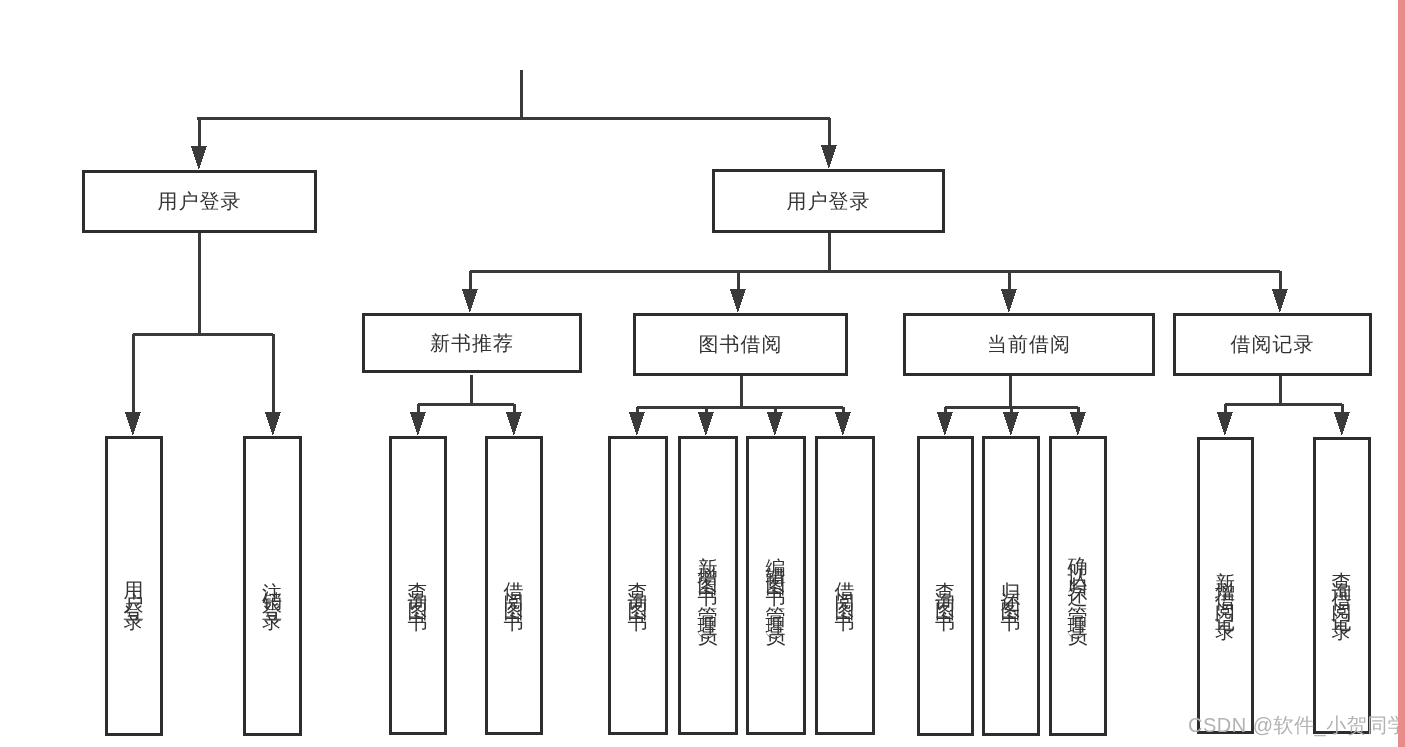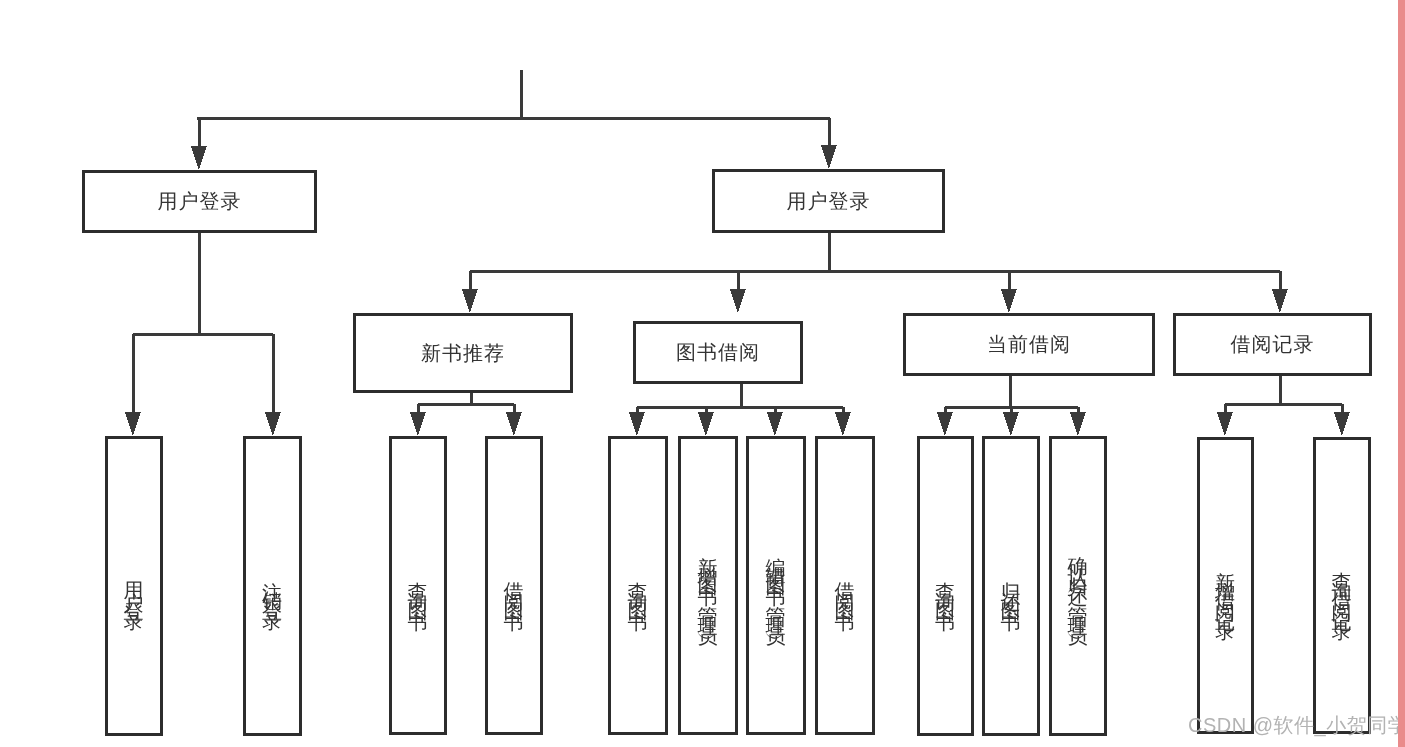--- a/index.html
+++ b/index.html
@@ -125,22 +125,22 @@
       <polygon points="1070,412 1086,412 1078,436"></polygon>
       <polygon points="1217,412 1233,412 1225,436"></polygon>
       <polygon points="1334,412 1350,412 1342,436"></polygon>
     </g>
   </svg>
 
 
   <div class="box" style="left:82px; top:170px; width:235px; height:63px;">用户登录</div>
   <div class="box" style="left:712px; top:169px; width:233px; height:64px;">用户登录</div>
 
-  <div class="box" style="left:353px; top:313px; width:220px; height:80px;">新书推荐</div>
-  <div class="box" style="left:633px; top:321px; width:170px; height:63px;">图书借阅</div>
+  <div class="box" style="left:362px; top:313px; width:220px; height:60px;">新书推荐</div>
+  <div class="box" style="left:633px; top:313px; width:215px; height:63px;">图书借阅</div>
   <div class="box" style="left:903px; top:313px; width:252px; height:63px;">当前借阅</div>
   <div class="box" style="left:1173px; top:313px; width:199px; height:63px;">借阅记录</div>
 
   <div class="box vbox" style="left:105px; top:436px; width:58px; height:300px;">用户登录</div>
   <div class="box vbox" style="left:243px; top:436px; width:59px; height:300px;">注销登录</div>
 
   <div class="box vbox" style="left:389px; top:436px; width:58px; height:299px;">查询图书</div>
   <div class="box vbox" style="left:485px; top:436px; width:58px; height:299px;">借阅图书</div>
 
   <div class="box vbox" style="left:608px; top:436px; width:60px; height:299px;">查询图书</div>

